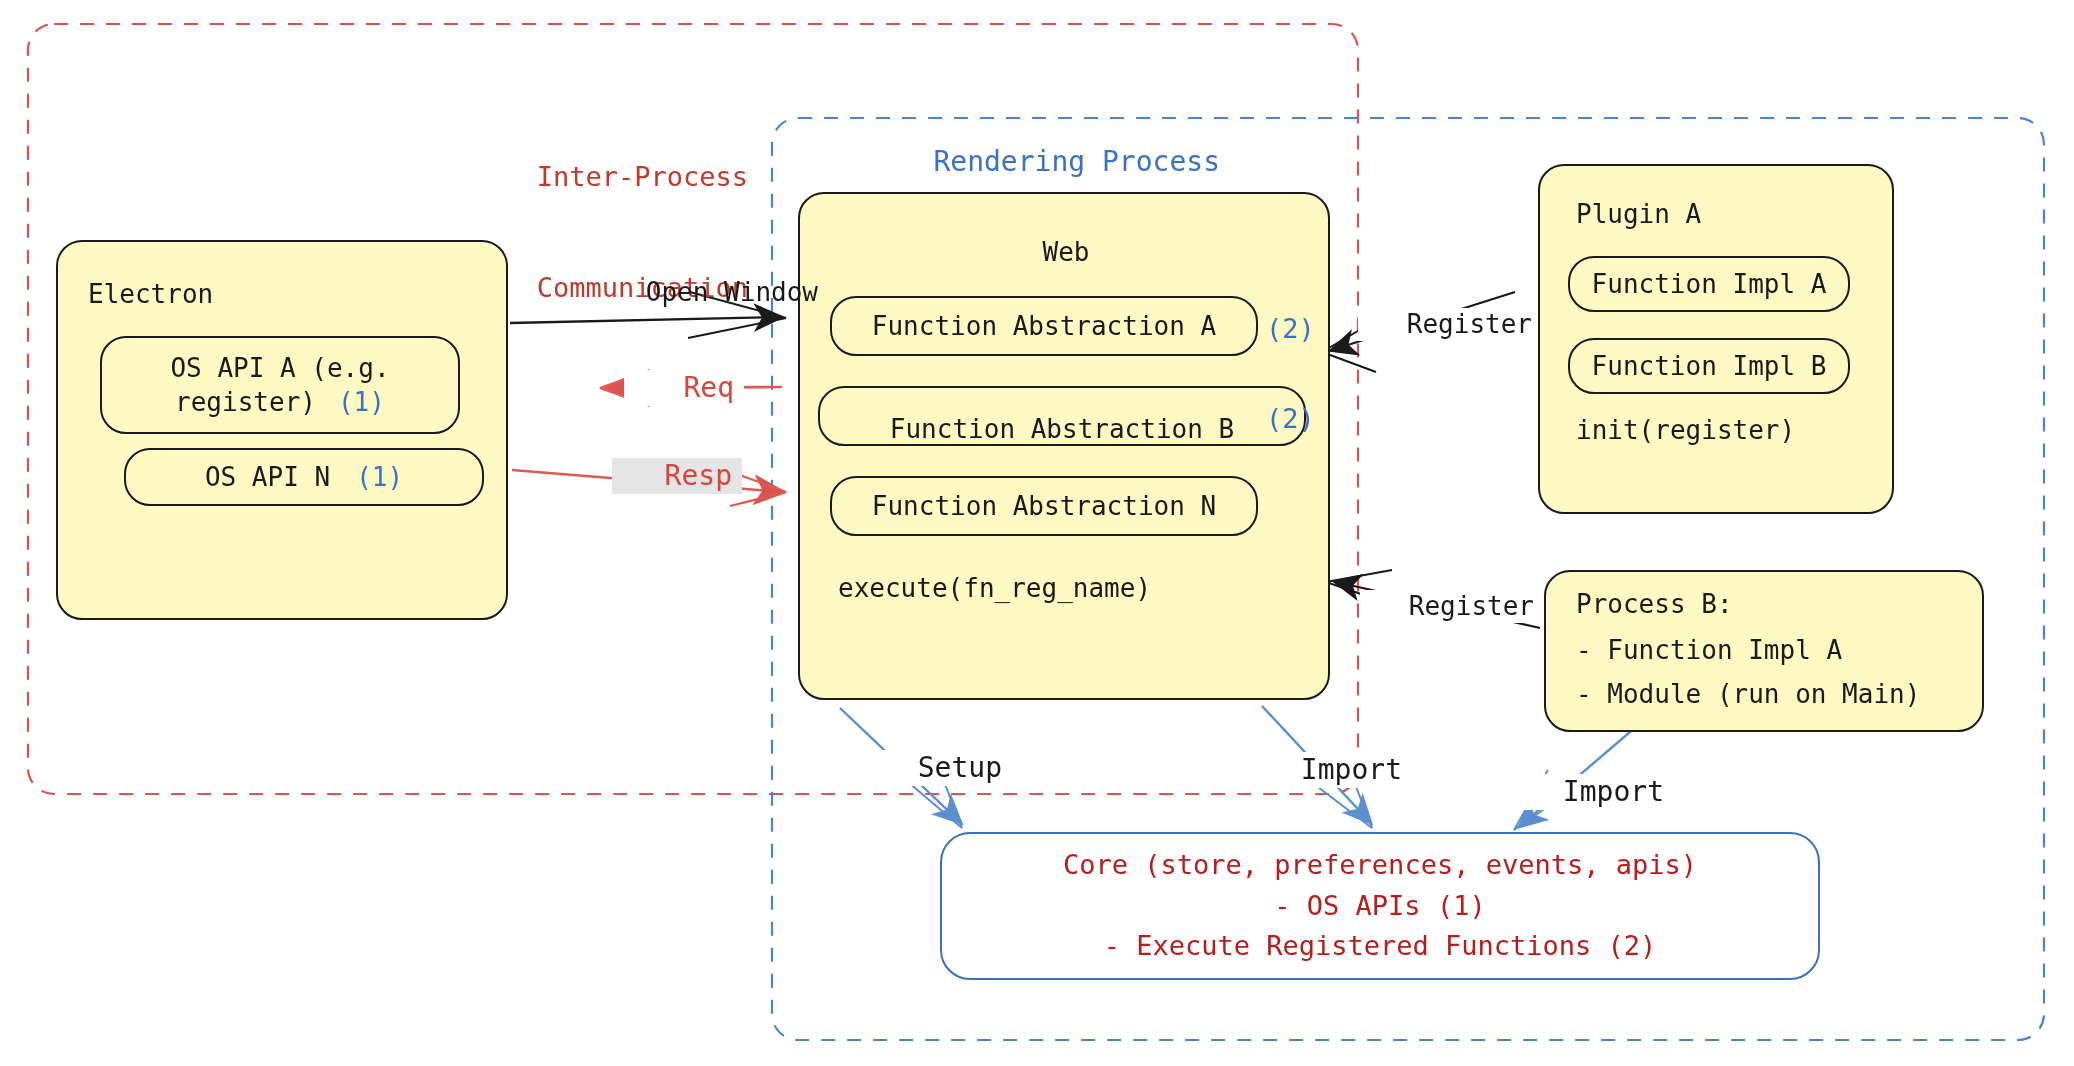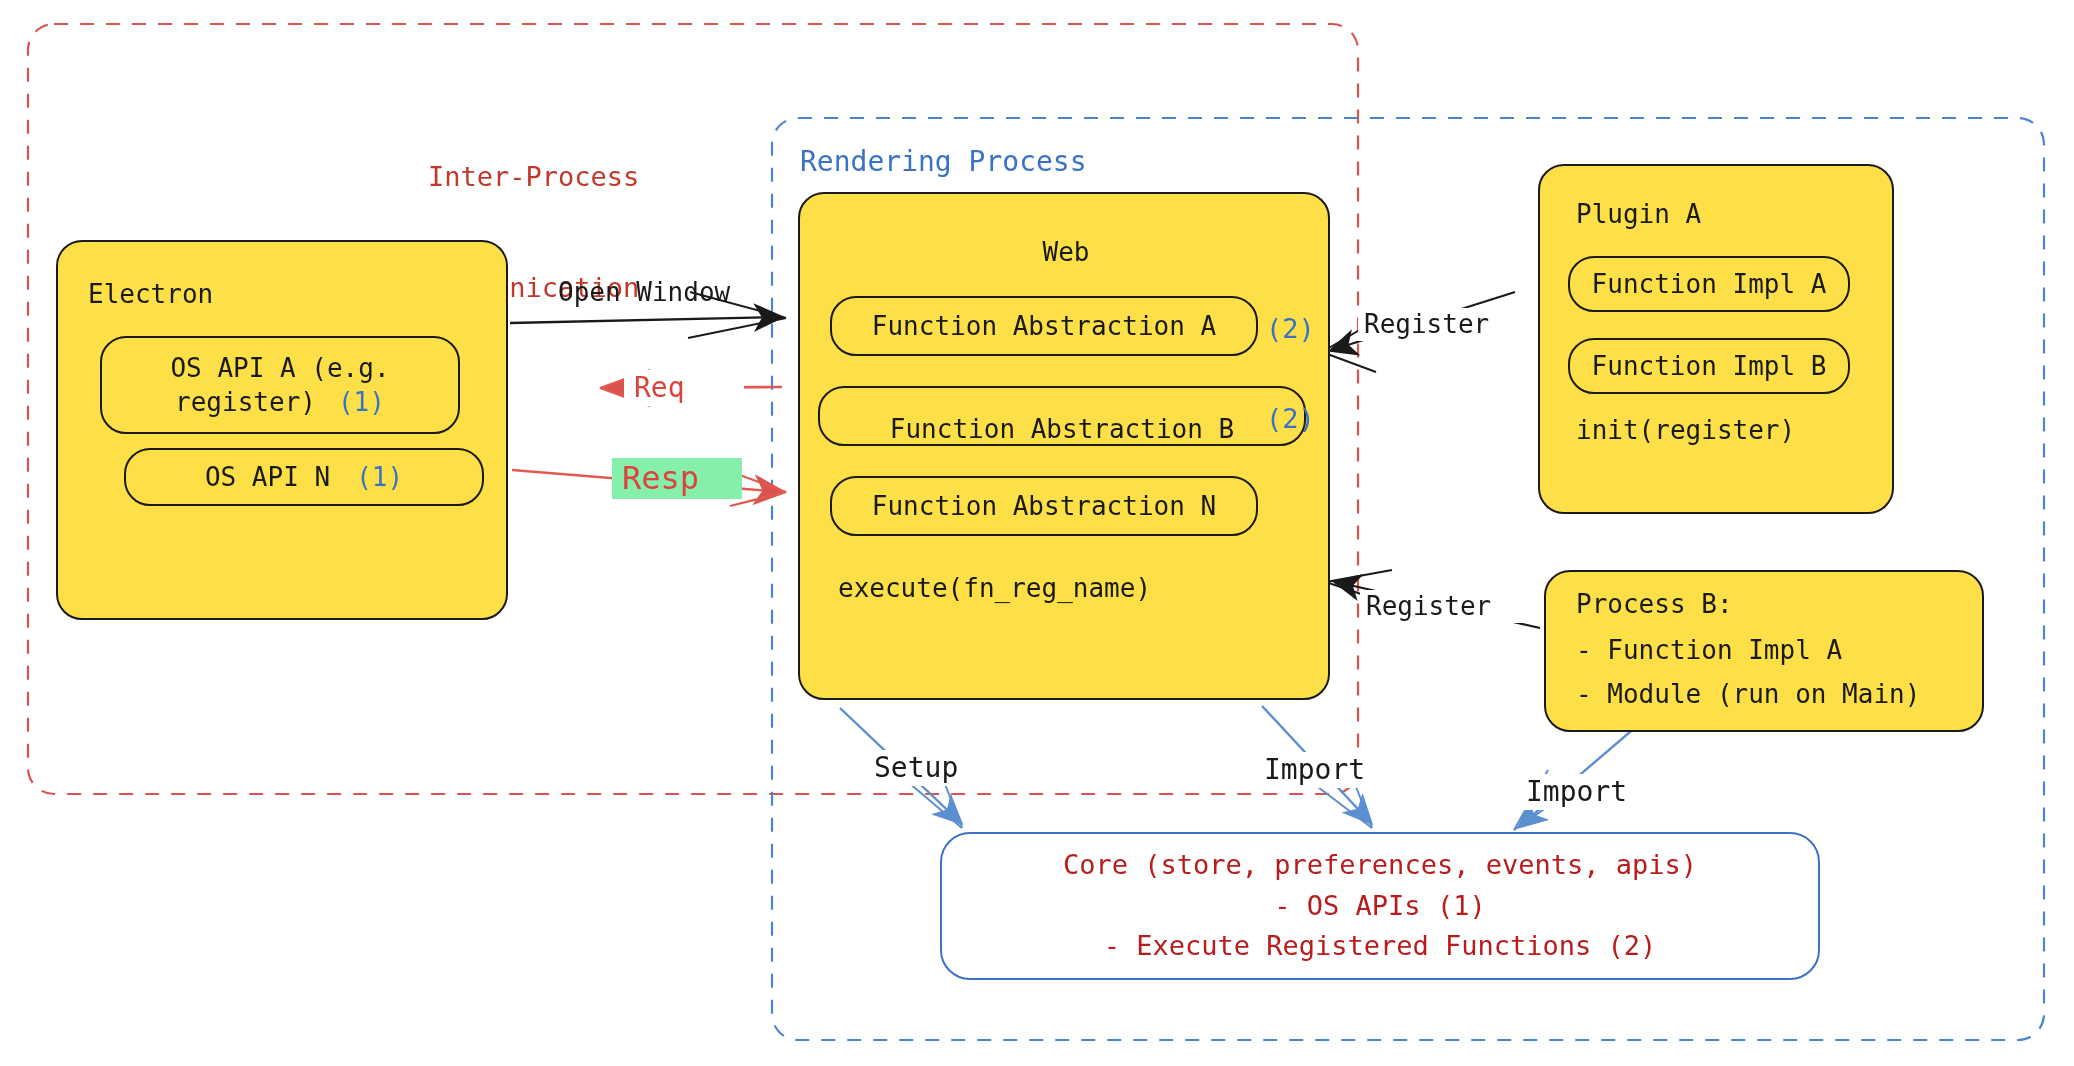--- a/index.html
+++ b/index.html
@@ -20,38 +20,39 @@
     position: absolute;
     left: 0;
     top: 0;
     width: 2074px;
     height: 1066px;
     pointer-events: none;
   }
   .node {
     position: absolute;
     box-sizing: border-box;
-    background: #fde047;
+    background: #fef9c3;
   }
   .rbox {
     border: 2.2px solid #1a1a1a;
     border-radius: 26px;
   }
   .rbox-inner {
     border: 2px solid #1a1a1a;
     border-radius: 26px;
   }
   .lbl {
     position: absolute;
     box-sizing: border-box;
     white-space: pre;
     line-height: 1.28;
   }
   .mono {
     font-family: "DejaVu Sans Mono", "Liberation Mono", monospace;
+    text-align: right;
   }
   .title-txt {
     font-size: 27px;
     color: #1a1a1a;
   }
   .box-txt {
     font-size: 26px;
     color: #1a1a1a;
     text-align: center;
   }
@@ -238,21 +239,21 @@
   <div class="node core-box flex-col" style="left:940px; top:832px; width:880px; height:148px;">
     <div>Core (store, preferences, events, apis)</div>
     <div>- OS APIs (1)</div>
     <div>- Execute Registered Functions (2)</div>
   </div>
 
   <div class="lbl mono edge-lbl" style="left:558px; top:276px; width:260px;">Open Window</div>
 
   <div class="lbl mono edge-lbl" style="left:624px; top:370px; width:120px; color:#d9453d; font-size:28px; background:#ffffff; padding:0 10px;">Req</div>
 
-  <div class="lbl mono edge-lbl" style="left:612px; top:458px; width:130px; color:#d9453d; font-size:32px; background:#86efac; padding:0 10px;">Resp</div>
+  <div class="lbl mono edge-lbl" style="left:612px; top:458px; width:130px; color:#d9453d; font-size:28px; background:#e5e5e5; padding:0 10px;">Resp</div>
 
   <div class="lbl mono edge-lbl" style="left:1358px; top:308px; width:180px; background:#ffffff; padding:0 6px;">Register</div>
 
   <div class="lbl mono edge-lbl" style="left:1360px; top:590px; width:180px; background:#ffffff; padding:0 6px;">Register</div>
 
   <div class="lbl mono edge-lbl blue-txt" style="left:868px; top:750px; width:140px; font-size:28px; background:#ffffff; padding:0 6px;">Setup</div>
 
   <div class="lbl mono edge-lbl blue-txt" style="left:1258px; top:752px; width:150px; font-size:28px; background:#ffffff; padding:0 6px;">Import</div>
 
   <div class="lbl mono edge-lbl blue-txt" style="left:1520px; top:774px; width:150px; font-size:28px; background:#ffffff; padding:0 6px;">Import</div>

